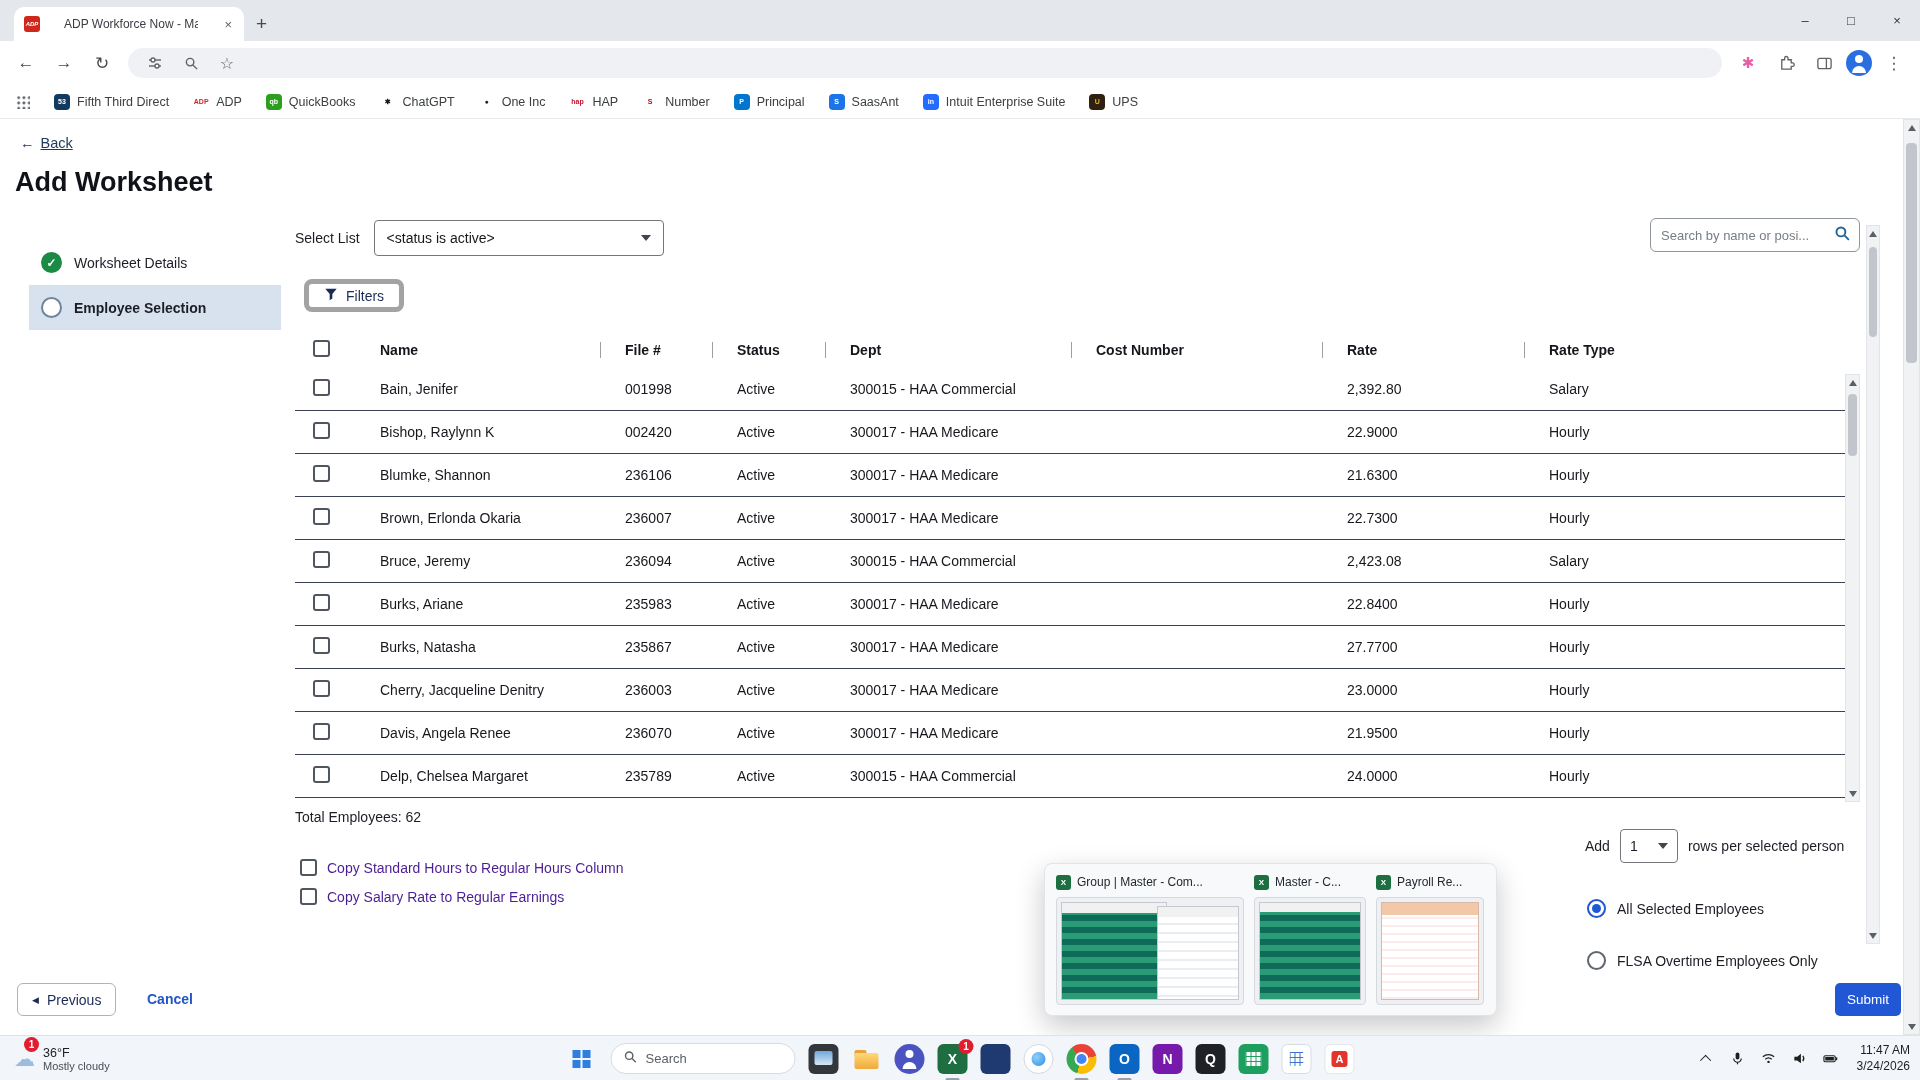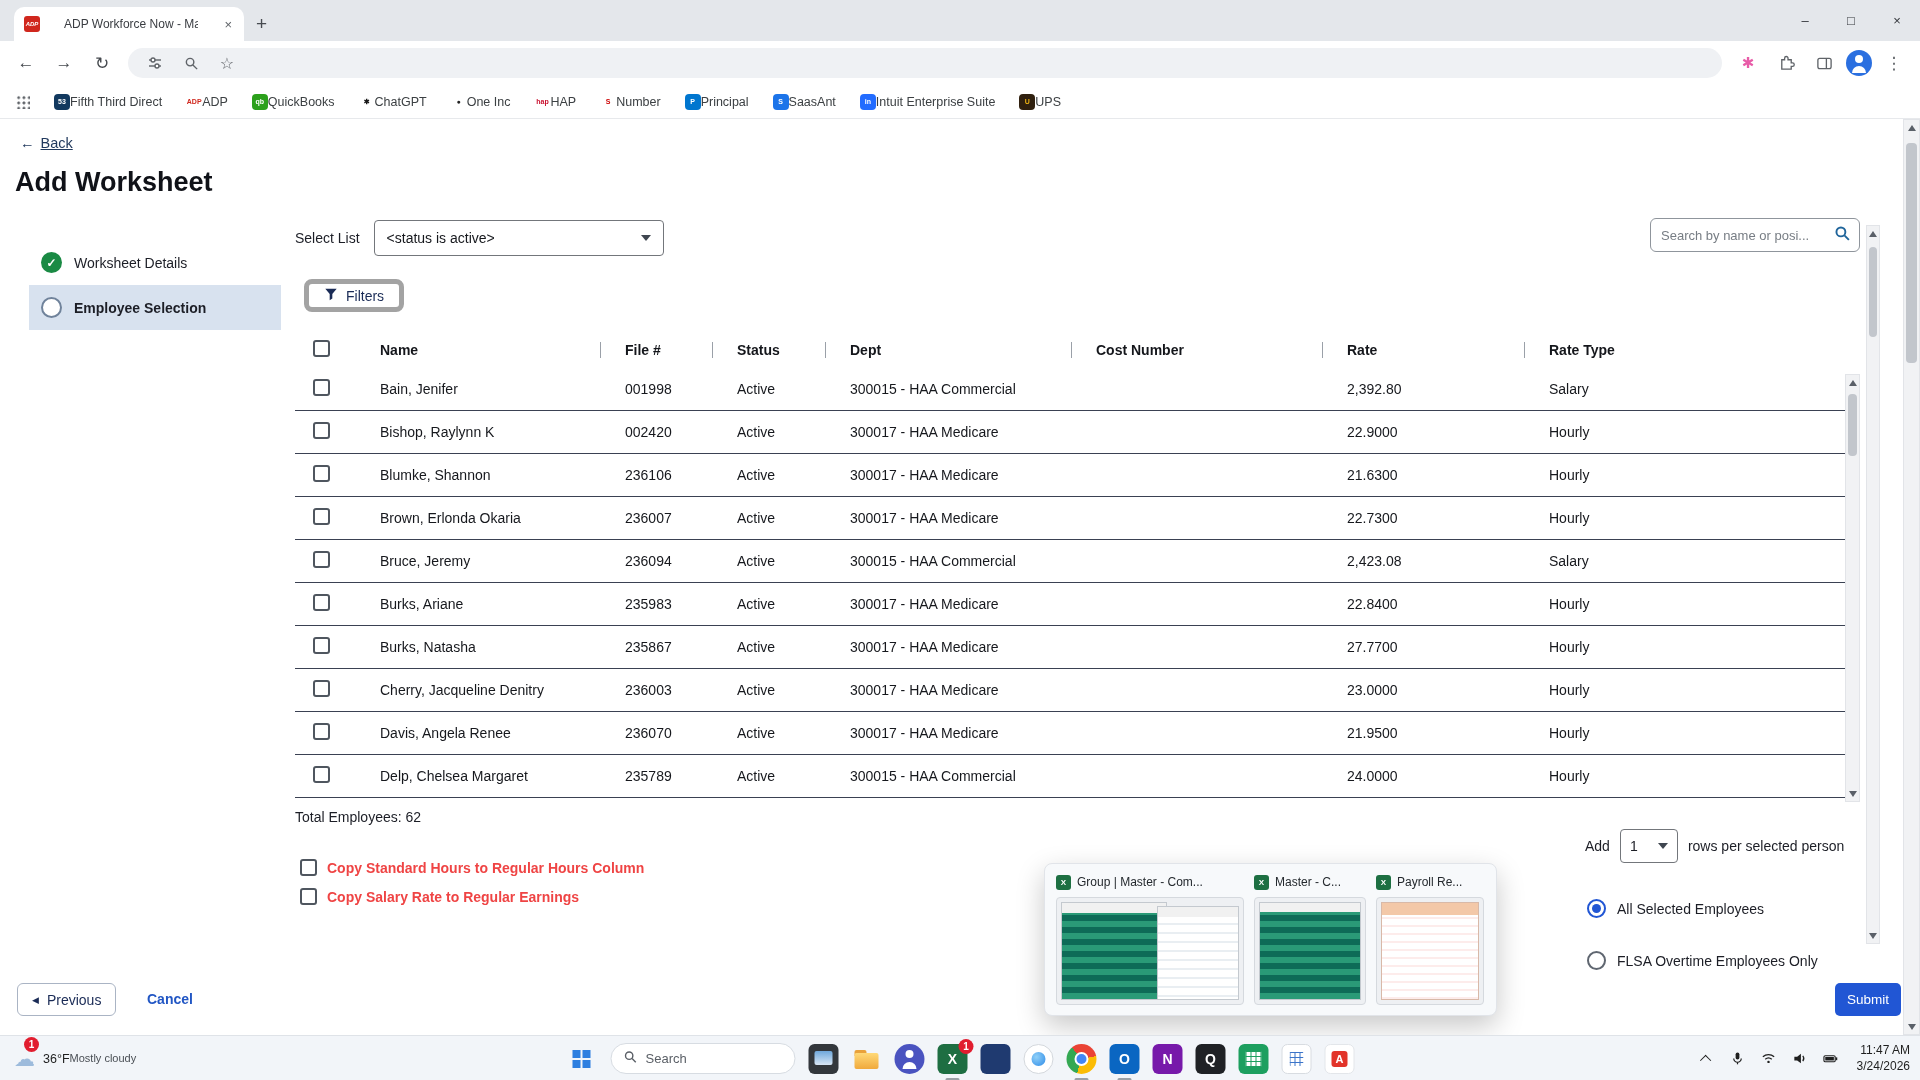--- a/index.html
+++ b/index.html
@@ -20,21 +20,21 @@
   .omnibox{flex:1;height:30px;background:#eff1f4;border-radius:15px;display:flex;align-items:center;gap:10px;padding:0 6px 0 14px;margin:0 4px;min-width:0;}
   .omni-url{flex:1;font-size:13.5px;color:#202124;white-space:nowrap;overflow:hidden;}
   .omni-ico{width:26px;height:26px;display:flex;align-items:center;justify-content:center;flex:none;color:#5f6368;}
   .ext-flower{color:#e85ca8;font-size:15px;}
   .avatar{width:26px;height:26px;border-radius:50%;background:#2a6fe0;position:relative;flex:none;}
   .avatar::before{content:'';position:absolute;top:5px;left:50%;transform:translateX(-50%);width:8px;height:8px;border-radius:50%;background:#fff;}
   .avatar::after{content:'';position:absolute;bottom:3px;left:50%;transform:translateX(-50%);width:14px;height:7px;border-radius:7px 7px 0 0;background:#fff;}
   .kebab{font-size:17px;color:#5f6368;}
   .bookmarks{position:absolute;top:85px;left:0;width:1920px;height:34px;background:#fff;border-bottom:1px solid #e7e9ec;display:flex;align-items:center;gap:24px;padding:0 16px;font-size:12.5px;color:#3c4043;}
   .apps-grid{width:14px;height:14px;background:radial-gradient(#5f6368 1.3px,transparent 1.5px) 0 0/5.3px 5.3px;flex:none;}
-  .bm{display:flex;align-items:center;gap:0;white-space:nowrap;}
+  .bm{display:flex;align-items:center;gap:7px;white-space:nowrap;}
   .bm-ico{width:16px;height:16px;border-radius:4px;display:flex;align-items:center;justify-content:center;font-size:7px;font-weight:bold;flex:none;}
 
   
   .page{position:absolute;top:119px;left:0;width:1920px;height:916px;background:#fff;}
   .back{position:absolute;left:20px;top:16px;color:#223a5e;font-size:14.5px;display:flex;gap:6px;align-items:center;}
   .back u{font-weight:500;}
   .page-title{position:absolute;left:15px;top:48px;font-size:27px;font-weight:bold;color:#101218;}
   .stepper{position:absolute;left:29px;top:121px;width:252px;}
   .step{height:45px;display:flex;align-items:center;gap:12px;padding:0 12px;}
   .step.active{background:#d8e2ef;}
@@ -64,21 +64,21 @@
   .c-dept{width:246px;}
   .c-cost{width:251px;}
   .c-rate{width:202px;}
   .c-ratetype{width:141px;}
   .c-end{flex:1;padding-left:0;}
   .thead .hp{position:relative;}
   .thead .hp::before{content:'';position:absolute;left:0;top:50%;transform:translateY(-50%);width:1px;height:16px;background:#9aa0a8;}
   .cb{width:17px;height:17px;border:2px solid #4f565f;border-radius:3px;background:#fff;display:inline-block;}
   .total{position:absolute;left:295px;top:690px;font-size:14px;color:#1c1e26;}
   .options{position:absolute;left:300px;top:740px;display:flex;flex-direction:column;gap:12px;}
-  .opt-row{display:flex;align-items:center;gap:10px;font-size:14px;color:#ef4444;font-weight:bold;}
+  .opt-row{display:flex;align-items:center;gap:10px;font-size:14px;color:#4c1d95;}
   .addrow{position:absolute;left:1585px;top:710px;display:flex;align-items:center;gap:10px;white-space:nowrap;font-size:14px;color:#1c1e26;}
   .mini-select{width:58px;height:34px;border:1px solid #73767b;border-radius:4px;background:#fff;display:flex;align-items:center;justify-content:space-between;padding:0 9px;font-size:14px;}
   .radios{position:absolute;left:1587px;top:765px;display:flex;flex-direction:column;gap:18px;}
   .radio-row{display:flex;align-items:center;gap:11px;font-size:14px;color:#1c1e26;margin-top:15px;}
   .radio{width:19px;height:19px;border-radius:50%;border:2px solid #5f6670;background:#fff;flex:none;}
   .radio.on{border-color:#2156d4;}
   .radio.on::after{content:'';display:block;width:9px;height:9px;border-radius:50%;background:#2156d4;margin:3px;}
   .prev-btn{position:absolute;left:17px;top:864px;height:33px;padding:0 14px;border:1px solid #aab4c4;border-radius:6px;background:#fff;display:flex;align-items:center;gap:8px;color:#1a2b56;font-size:14px;font-weight:500;}
   .prev-chevron{font-size:9px;}
   .cancel-link{position:absolute;left:147px;top:872px;color:#2156c4;font-size:14px;font-weight:600;}
@@ -537,21 +537,21 @@
         <span class="tcard-title">Payroll Re...</span>
       </div>
       <div class="pv"></div>
     </div>
   </div>
 
 <div class="taskbar">
   <div class="weather">
     <span class="weather-badge">1</span>
     <span class="weather-ico">☁</span>
-    <span style="display:flex;flex-direction:row;justify-content:flex-end;">
+    <span style="display:flex;flex-direction:column;justify-content:flex-end;">
       <span class="weather-temp">36°F</span>
       <span class="weather-cond">Mostly cloudy</span>
     </span>
   </div>
 
   <div class="tb-center">
     <span class="start">
         <span class="start-sq"></span>
       </span>
     <div class="tb-search">

